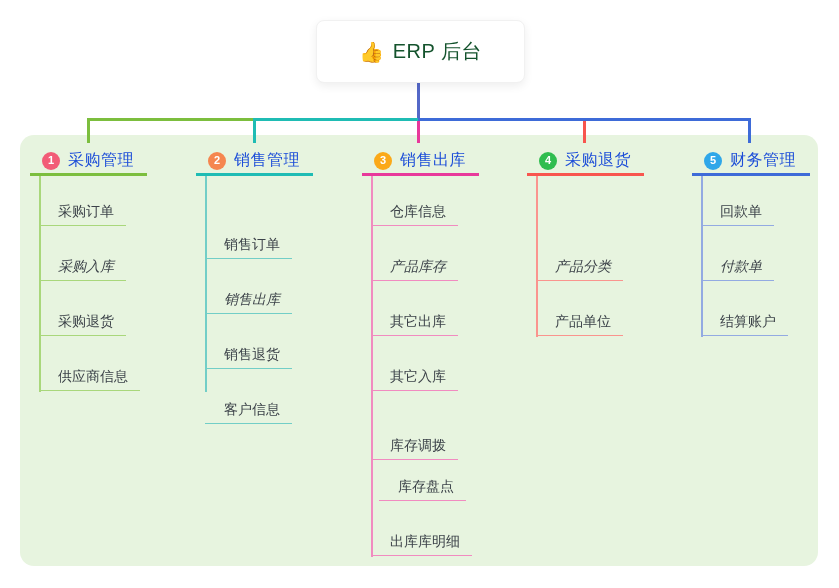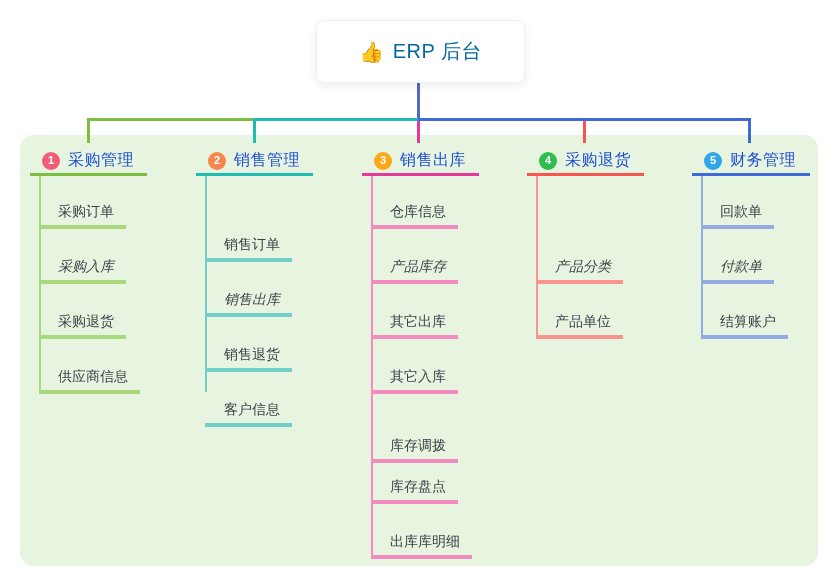--- a/index.html
+++ b/index.html
@@ -8,21 +8,21 @@
 
   
   .panel{position:absolute;left:20px;top:135px;width:798px;height:431px;
          background:#E7F4DF;border-radius:14px;}
 
   
   .root-card{position:absolute;left:316px;top:20px;width:207px;height:61px;background:#ffffff;
              border:1px solid #f1f1f1;border-radius:8px;box-shadow:0 3px 10px rgba(0,0,0,0.07);
              display:flex;align-items:center;justify-content:center;gap:9px;cursor:pointer;}
   .root-card .emoji{font-size:20px;line-height:1;}
-  .root-card .root-label{font-size:20px;font-weight:500;color:#0369a1;letter-spacing:0.5px;}
+  .root-card .root-label{font-size:20px;font-weight:500;color:#14532d;letter-spacing:0.5px;}
 
   
   .line{position:absolute;}
   .l-tail {left:417px;top:81px; width:3px;  height:38px;background:#5468C8;}
   .l-h1   {left:87px; top:118px;width:167px;height:3px; background:#7CBE3E;}
   .l-h2   {left:253px;top:118px;width:166px;height:3px; background:#1FBCB4;}
   .l-h3   {left:418px;top:118px;width:333px;height:3px; background:#3E6BD8;}
   .l-d1   {left:87px; top:118px;width:3px;  height:25px;background:#7CBE3E;}
   .l-d2   {left:253px;top:118px;width:3px;  height:25px;background:#1FBCB4;}
   .l-d3   {left:417px;top:121px;width:3px;  height:22px;background:#E8399B;}
@@ -33,37 +33,37 @@
   .branch{position:absolute;top:148px;width:117px;}
   .branch-title{height:25px;display:flex;align-items:center;gap:8px;padding-left:12px;
                 border-bottom:3px solid #000;cursor:pointer;}
   .badge{width:18px;height:18px;border-radius:50%;flex:0 0 18px;
          display:flex;align-items:center;justify-content:center;
          color:#fff;font-size:11px;font-weight:bold;line-height:1;}
   .branch-label{font-size:16px;font-weight:500;color:#1d4ed8;white-space:nowrap;letter-spacing:0.5px;}
   .children{position:relative;}
   .vline{position:absolute;left:9px;top:0;width:2px;}
   .child{position:absolute;left:9px;padding:0 12px 5px 19px;white-space:nowrap;
-         font-size:14px;line-height:18px;color:#3C4249;border-bottom:4px solid #3b82f6;cursor:pointer;}
+         font-size:14px;line-height:18px;color:#3C4249;border-bottom:1px solid #3b82f6;cursor:pointer;}
 
   
   .b1 .branch-title{border-color:#7CBE3E;} .b1 .badge{background:#F25C77;}
   .b1 .vline,{} .b1 .vline{background:#A9D77B;} .b1 .child{border-color:#A9D77B;}
   .b2 .branch-title{border-color:#1FBCB4;} .b2 .badge{background:#F5864F;}
   .b2 .vline{background:#72CEC7;} .b2 .child{border-color:#72CEC7;margin-top:33px;}
   .b3 .branch-title{border-color:#E8399B;} .b3 .badge{background:#FBA919;}
   .b3 .vline{background:#F18BC0;} .b3 .child{border-color:#F18BC0;}
   .b4 .branch-title{border-color:#F8554E;} .b4 .badge{background:#2FBD4F;}
   .b4 .vline{background:#FA948E;} .b4 .child{border-color:#FA948E;}
   .b5 .branch-title{border-color:#3E6BD8;} .b5 .badge{background:#2FA7E9;}
   .b5 .vline{background:#93AAE2;} .b5 .child{border-color:#93AAE2;}
 
   
   .r0{top:26px;} .r1{top:81px;font-style:italic;} .r2{top:136px;} .r3{top:191px;}
-  .r4{top:260px;} .r5{top:301px;} .r6{top:356px;}
+  .r4{top:260px;} .r5{top:301px;margin-left:8px;} .r6{top:356px;}
 </style>
 </head>
 <body>
 
 <div id="stage">
 
   <div class="panel"></div>
 
   <div class="line l-tail"></div>
   <div class="line l-h1"></div>

